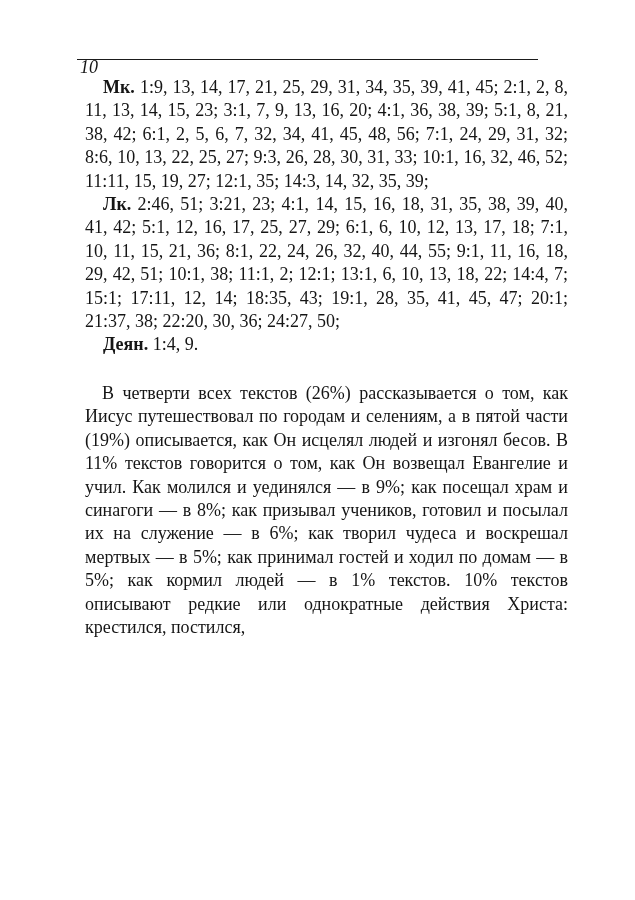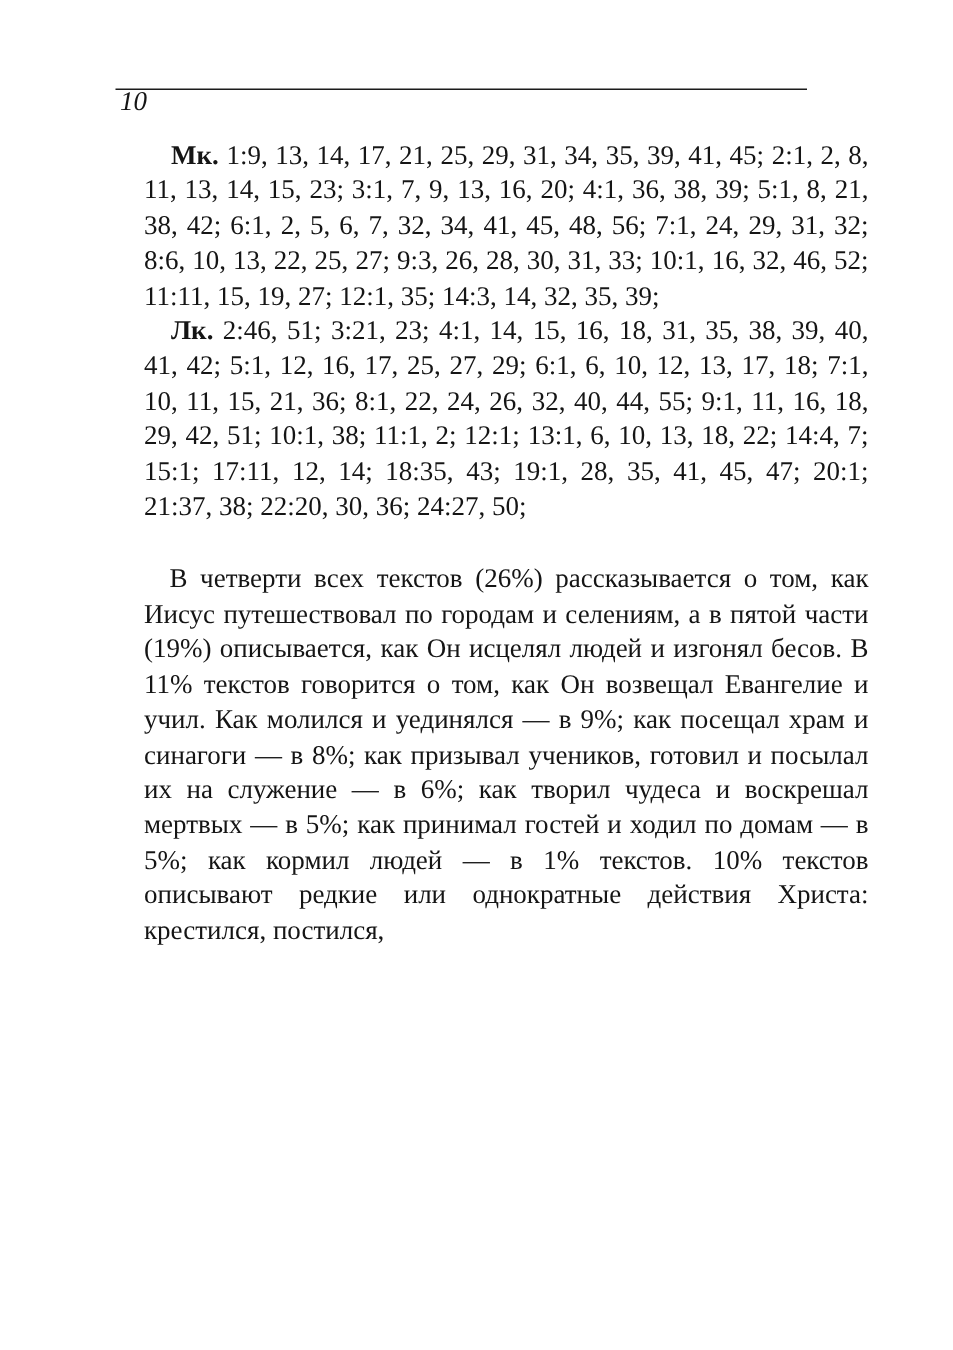--- a/index.html
+++ b/index.html
@@ -32,28 +32,27 @@
     border-bottom: 1.6px solid #1b1b1b;
     font-style: italic;
   }
   .page-number {
     position: absolute;
     left: 3px;
     top: 0;
   }
   .content {
     position: absolute;
-    top: 92px;
+    top: 76px;
     left: 85px;
     width: 483px;
     font-size: 18px;
     line-height: 23.4px;
     text-align: justify;
     hyphens: auto;
-    margin-left: 11px;
     -webkit-hyphens: auto;
   }
   .ref-paragraph {
     margin: 0;
     text-indent: 18px;
   }
   .book-label {
     font-weight: bold;
   }
   .body-text {
@@ -74,20 +73,21 @@
   </div>
 
   <div class="content">
 
     <section class="refs">
       <p class="ref-paragraph"><b class="book-label">Мк.</b> <span>1:9, 13, 14, 17, 21, 25, 29, 31, 34, 35, 39, 41, 45; 2:1, 2, 8, 11, 13, 14, 15, 23; 3:1, 7, 9, 13, 16, 20; 4:1, 36, 38, 39; 5:1, 8, 21, 38, 42; 6:1, 2, 5, 6, 7, 32, 34, 41, 45, 48, 56; 7:1, 24, 29, 31, 32; 8:6, 10, 13, 22, 25, 27; 9:3, 26, 28, 30, 31, 33; 10:1, 16, 32, 46, 52; 11:11, 15, 19, 27; 12:1, 35; 14:3, 14, 32, 35, 39;</span></p>
 
       <p class="ref-paragraph"><b class="book-label">Лк.</b> <span>2:46, 51; 3:21, 23; 4:1, 14, 15, 16, 18, 31, 35, 38, 39, 40, 41, 42; 5:1, 12, 16, 17, 25, 27, 29; 6:1, 6, 10, 12, 13, 17, 18; 7:1, 10, 11, 15, 21, 36; 8:1, 22, 24, 26, 32, 40, 44, 55; 9:1, 11, 16, 18, 29, 42, 51; 10:1, 38; 11:1, 2; 12:1; 13:1, 6, 10, 13, 18, 22; 14:4, 7; 15:1; 17:11, 12, 14; 18:35, 43; 19:1, 28, 35, 41, 45, 47; 20:1; 21:37, 38; 22:20, 30, 36; 24:27, 50;</span></p>
 
 
+      <p class="ref-paragraph"><b class="book-label">Деян.</b> <span>1:4, 9.</span></p>
     </section>
 
     <section class="body-text">
       <p class="body-paragraph">В четверти всех текстов (26%) рассказывается о том, как Иисус путешествовал по городам и селениям, а в пятой части (19%) описывается, как Он исцелял людей и изгонял бесов. В 11% текстов говорится о том, как Он возвещал Евангелие и учил. Как молился и уединялся — в 9%; как посещал храм и синагоги — в 8%; как призывал учеников, готовил и посылал их на служение — в 6%; как творил чудеса и воскрешал мертвых — в 5%; как принимал гостей и ходил по домам — в 5%; как кормил людей — в 1% текстов. 10% текстов описывают редкие или однократные действия Христа: крестился, постился,</p>
     </section>
 
   </div>
 </div>
 
 </body></html>

